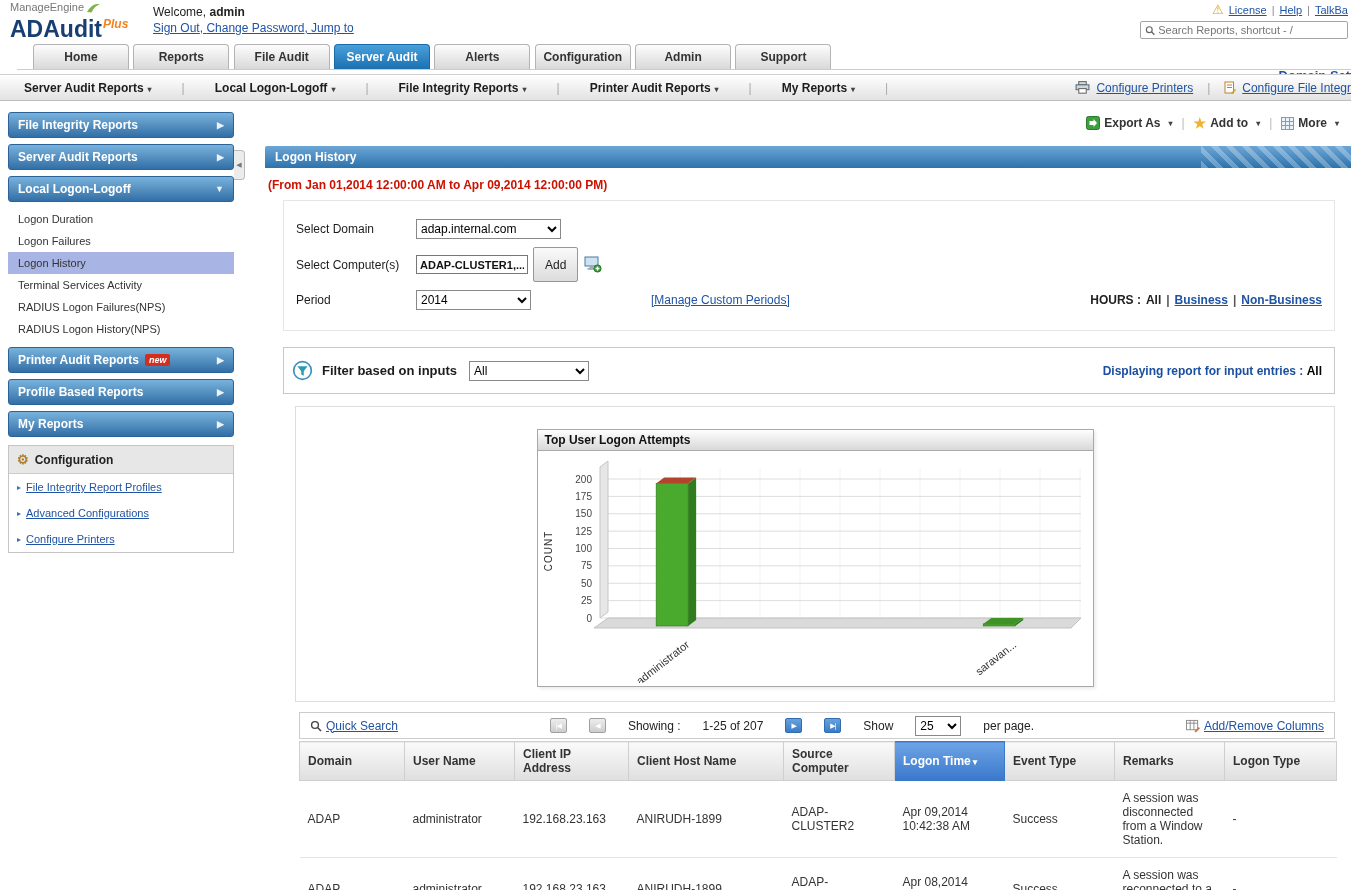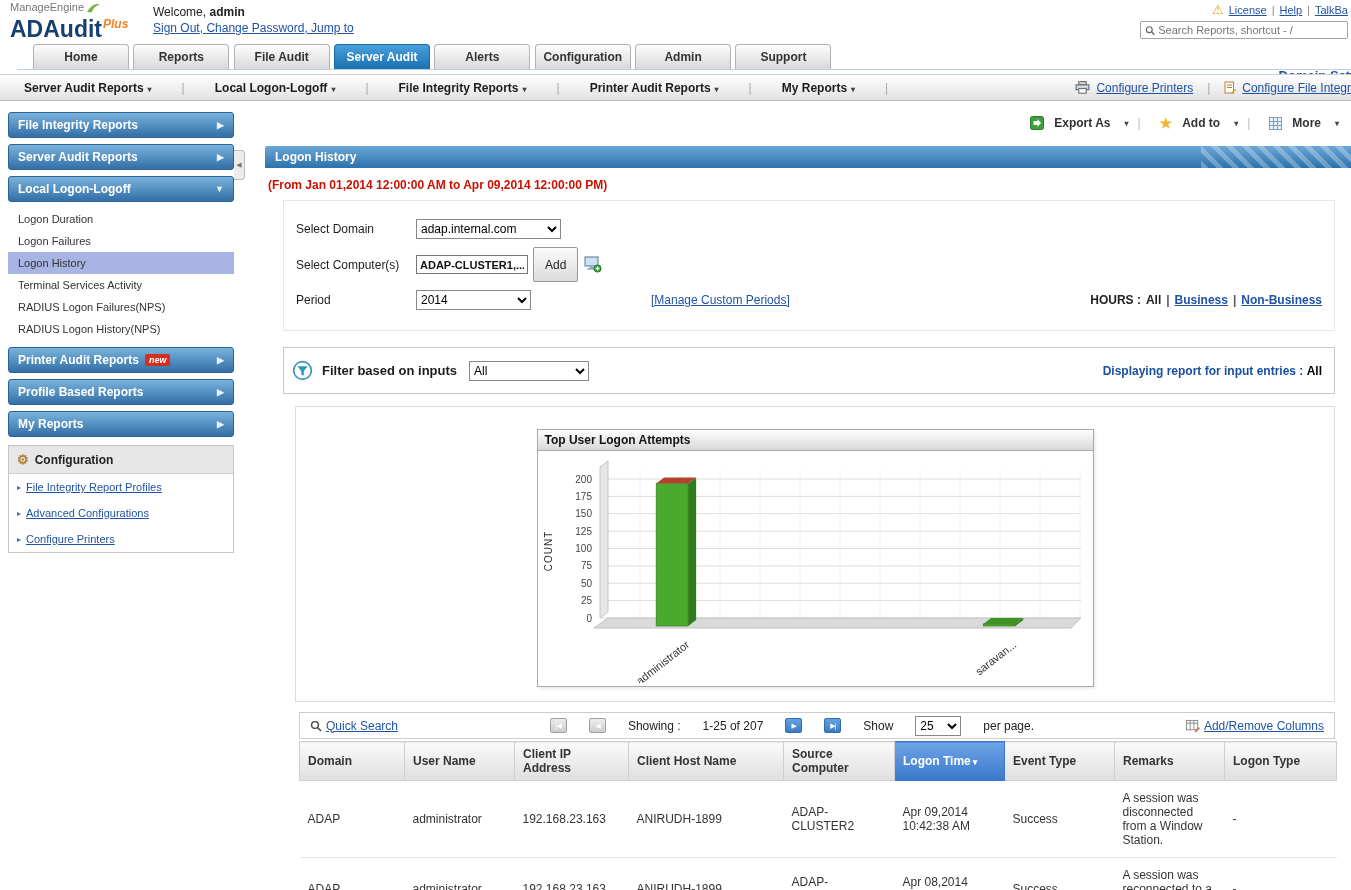--- a/index.html
+++ b/index.html
@@ -49,21 +49,21 @@
   .config-panel { border:1px solid #c5c5c5; margin-top:8px; background:#fff; }
   .config-header { background:#e7e7e7; border-bottom:1px solid #cccccc; padding:6px 8px; font-weight:bold; font-size:12px; display:flex; align-items:center; gap:6px; }
   .gear { color:#b08030; font-size:13px; }
   .config-item { padding:7px 8px; font-size:11px; display:flex; align-items:flex-start; gap:5px; }
   .config-item .tri { color:#3a6ea8; font-size:8px; margin-top:2px; }
   .collapse-handle { position:absolute; left:234px; top:150px; width:11px; height:30px; background:#ececec; border:1px solid #bbb; border-left:none; border-radius:0 4px 4px 0; display:flex; align-items:center; justify-content:center; font-size:7px; color:#777; cursor:pointer; }
 
   
   .content { position:absolute; top:104px; left:252px; width:1099px; height:786px; }
   .toolbar { display:flex; justify-content:flex-end; align-items:center; gap:9px; padding:8px 12px 0 0; height:30px; font-weight:bold; color:#333; }
-  .tool { display:flex; align-items:center; gap:10px; cursor:pointer;margin-left:10px; }
+  .tool { display:flex; align-items:center; gap:4px; cursor:pointer; }
   .tool-sep { color:#bbb; font-weight:normal; }
   .star-ico { color:#f0b32e; font-size:14px; line-height:12px; }
   .title-bar { margin-left:13px; height:22px; background:linear-gradient(#6ca6d6,#2d72ac); color:#fff; font-weight:bold; display:flex; align-items:center; padding-left:10px; position:relative; margin-top:12px; border-radius:2px 0 0 0; }
   .title-stripes { position:absolute; right:0; top:0; width:150px; height:100%; background:repeating-linear-gradient(45deg, rgba(255,255,255,.28) 0 5px, rgba(255,255,255,0) 5px 11px); }
   .date-range { color:#cc1100; font-weight:bold; padding:10px 0 0 16px; }
 
   .form-box { margin:8px 16px 0 31px; border:1px solid #e6e6e6; padding:10px 12px 12px 12px; }
   .form-row { display:flex; align-items:center; margin:7px 0; min-height:22px; }
   .form-label { width:120px; color:#1c1c1c; }
   select { font-family:inherit; font-size:12px; height:20px; border:1px solid #888; background:#fff; }

